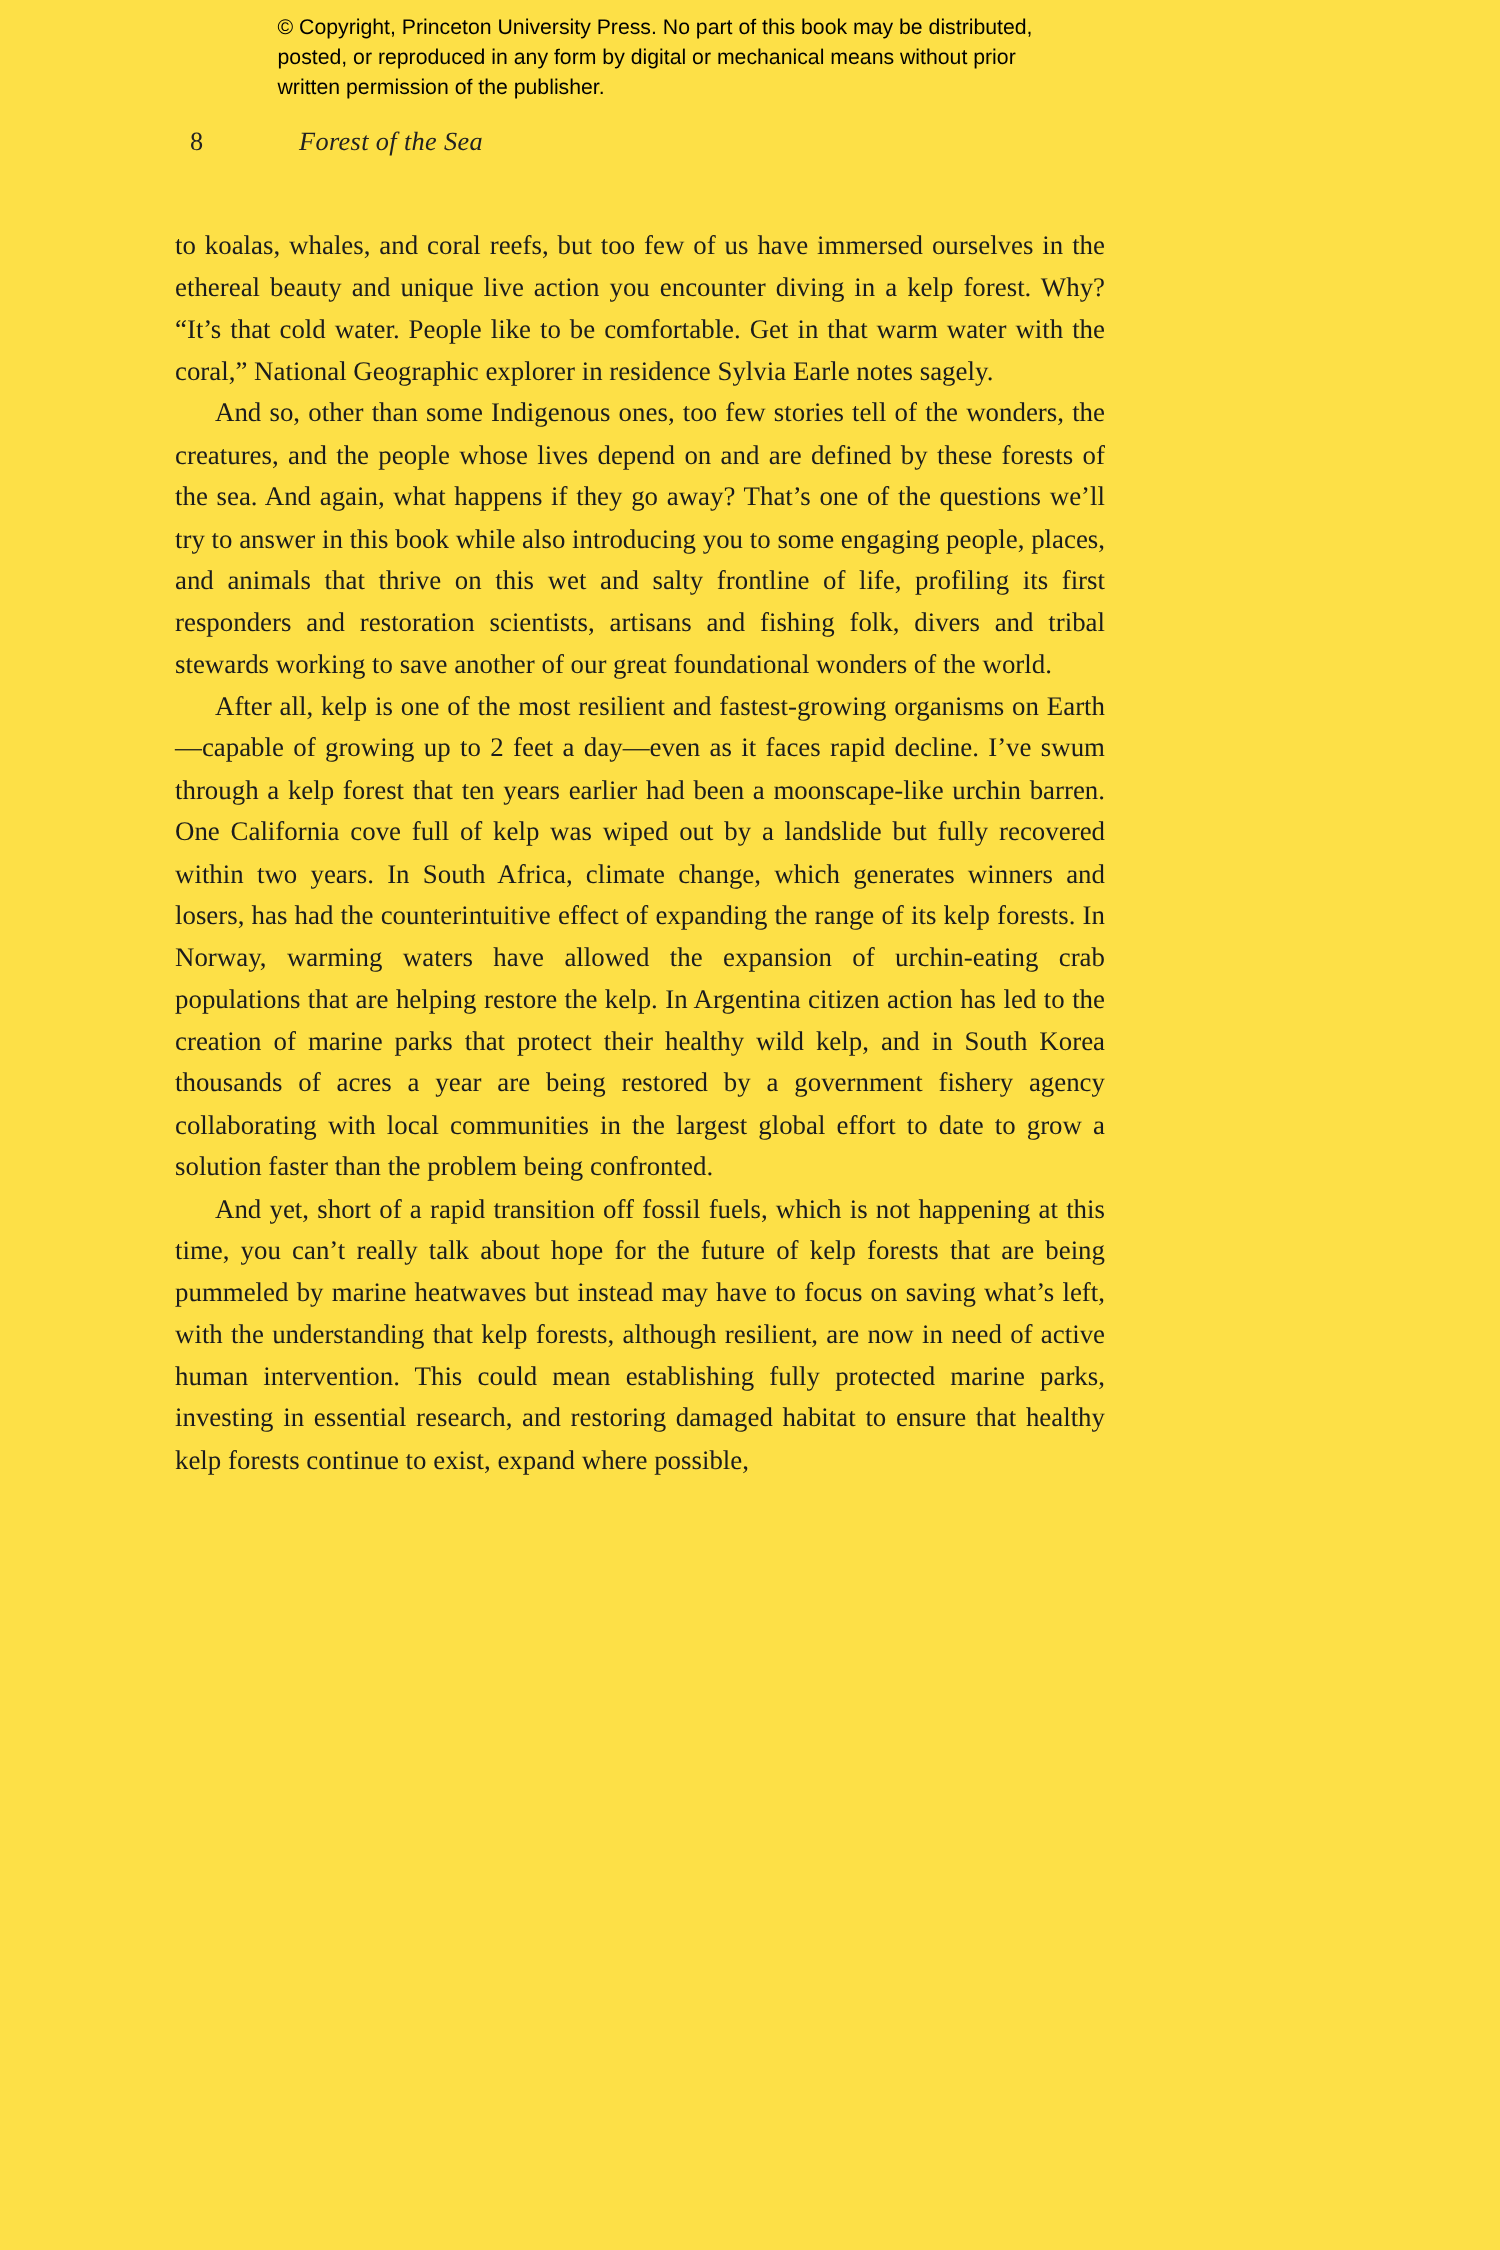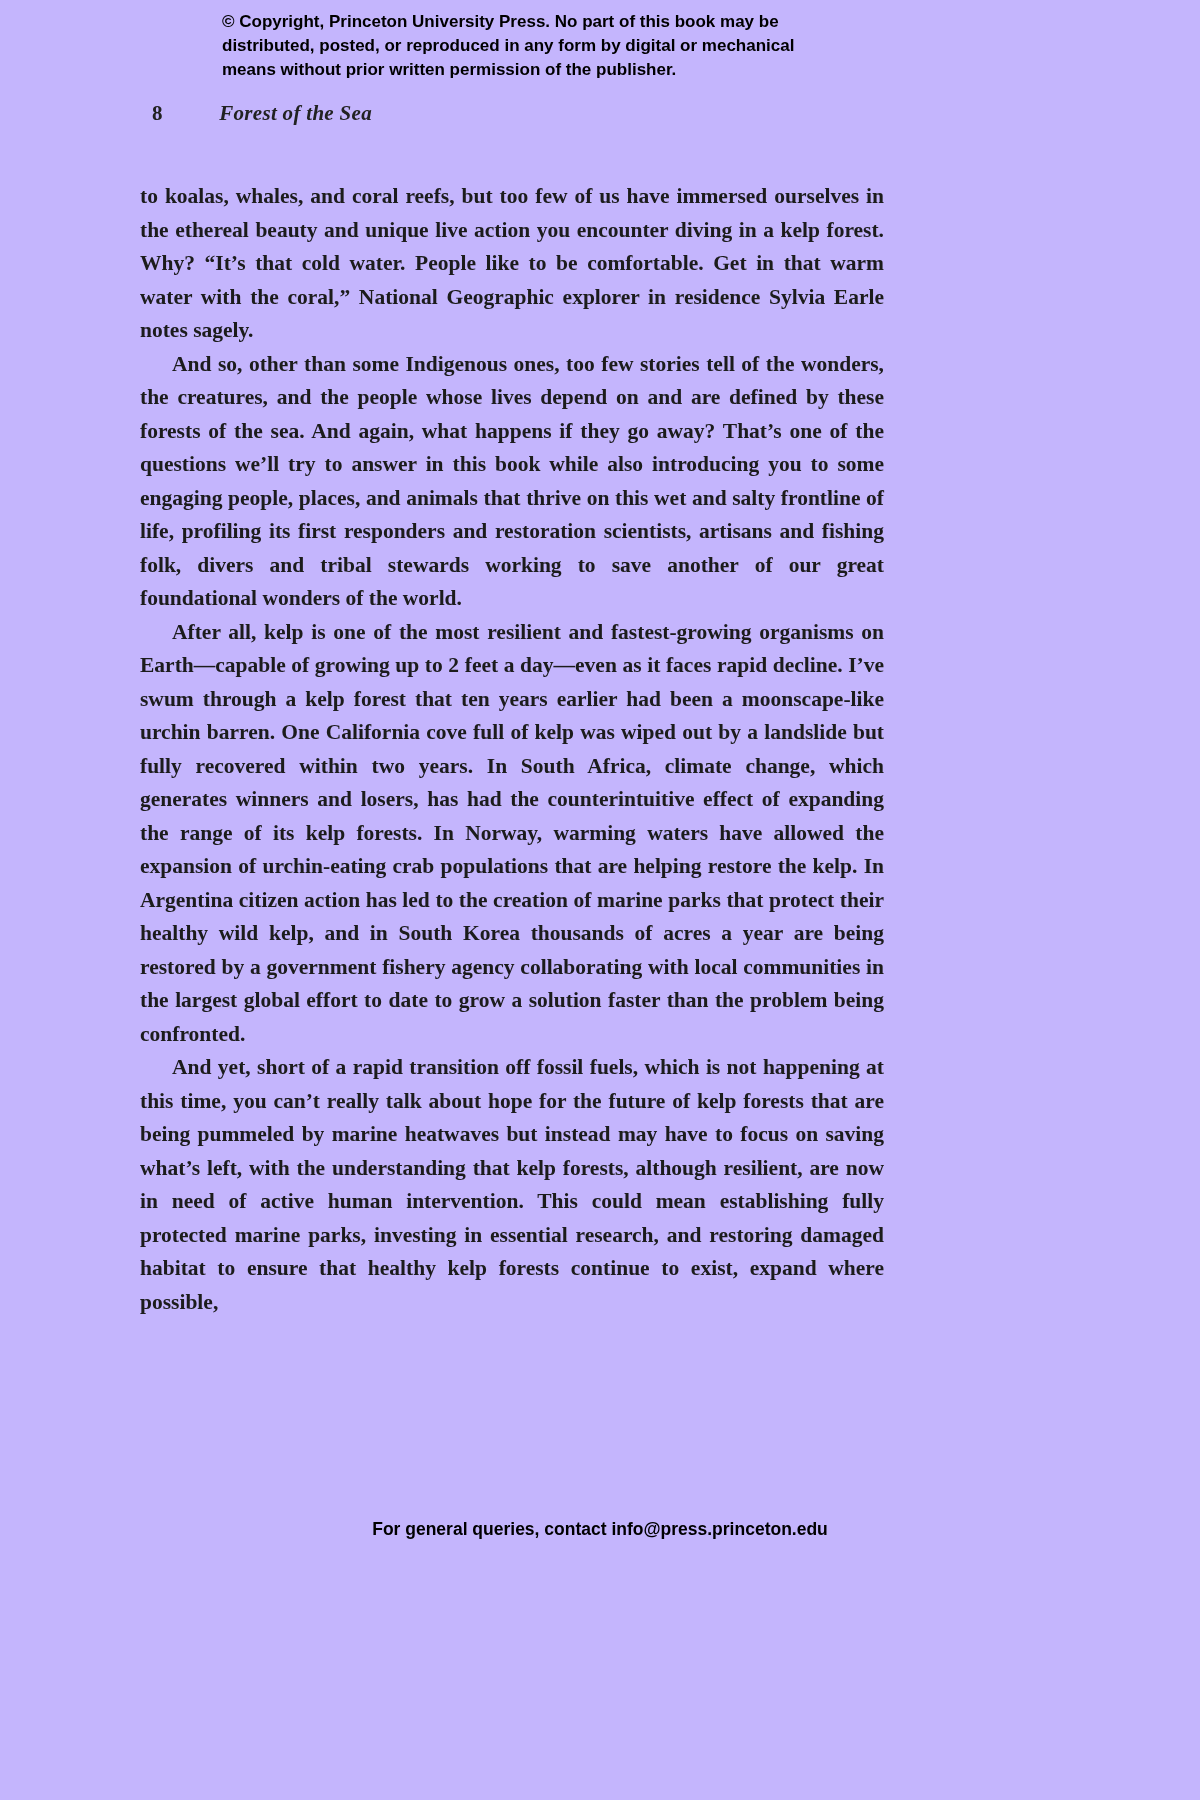--- a/index.html
+++ b/index.html
@@ -4,24 +4,23 @@
 <style>
   html, body {
     margin: 0;
     padding: 0;
     background: #ffffff;
   }
   .page {
     position: relative;
     width: 1200px;
     height: 1800px;
-    background: #c4b5fd;
+    background: #fde047;
     color: #1a1a1a;
     overflow: hidden;
-    font-weight: bold;
   }
   .copyright {
     position: absolute;
     left: 222px;
     top: 10px;
     width: 610px;
     font-family: "Liberation Sans", sans-serif;
     font-size: 17px;
     line-height: 1.42;
     color: #000000;
@@ -35,21 +34,21 @@
     font-family: "Liberation Serif", serif;
     font-size: 21px;
     color: #222222;
   }
   .running-header .page-num {
     display: inline-block;
     min-width: 14px;
   }
   .running-header .book-title {
     font-style: italic;
-    margin-left: 48px;
+    margin-left: 68px;
     letter-spacing: 0.3px;
   }
   .body-text {
     position: absolute;
     left: 140px;
     top: 180px;
     width: 744px;
     font-family: "Liberation Serif", serif;
     font-size: 21.5px;
     line-height: 33.5px;
@@ -86,15 +85,14 @@
     <span class="book-title">Forest of the Sea</span>
   </div>
 
   <div class="body-text">
     <p>to koalas, whales, and coral reefs, but too few of us have immersed ourselves in the ethereal beauty and unique live action you encounter diving in a kelp forest. Why? “It’s that cold water. People like to be comfortable. Get in that warm water with the coral,” National Geographic explorer in residence Sylvia Earle notes sagely.</p>
     <p class="indent">And so, other than some Indigenous ones, too few stories tell of the wonders, the creatures, and the people whose lives depend on and are defined by these forests of the sea. And again, what happens if they go away? That’s one of the questions we’ll try to answer in this book while also introducing you to some engaging people, places, and animals that thrive on this wet and salty frontline of life, profiling its first responders and restoration scientists, artisans and fishing folk, divers and tribal stewards working to save another of our great foundational wonders of the world.</p>
     <p class="indent">After all, kelp is one of the most resilient and fastest-growing organisms on Earth—capable of growing up to 2 feet a day—even as it faces rapid decline. I’ve swum through a kelp forest that ten years earlier had been a moonscape-like urchin barren. One California cove full of kelp was wiped out by a landslide but fully recovered within two years. In South Africa, climate change, which generates winners and losers, has had the counterintuitive effect of expanding the range of its kelp forests. In Norway, warming waters have allowed the expansion of urchin-eating crab populations that are helping restore the kelp. In Argentina citizen action has led to the creation of marine parks that protect their healthy wild kelp, and in South Korea thousands of acres a year are being restored by a government fishery agency collaborating with local communities in the largest global effort to date to grow a solution faster than the problem being confronted.</p>
     <p class="indent">And yet, short of a rapid transition off fossil fuels, which is not happening at this time, you can’t really talk about hope for the future of kelp forests that are being pummeled by marine heatwaves but instead may have to focus on saving what’s left, with the understanding that kelp forests, although resilient, are now in need of active human intervention. This could mean establishing fully protected marine parks, investing in essential research, and restoring damaged habitat to ensure that healthy kelp forests continue to exist, expand where possible,</p>
   </div>
 
-  <div class="footer">For general queries, contact info@press.princeton.edu</div>
 
 </div>
 
 </body></html>

